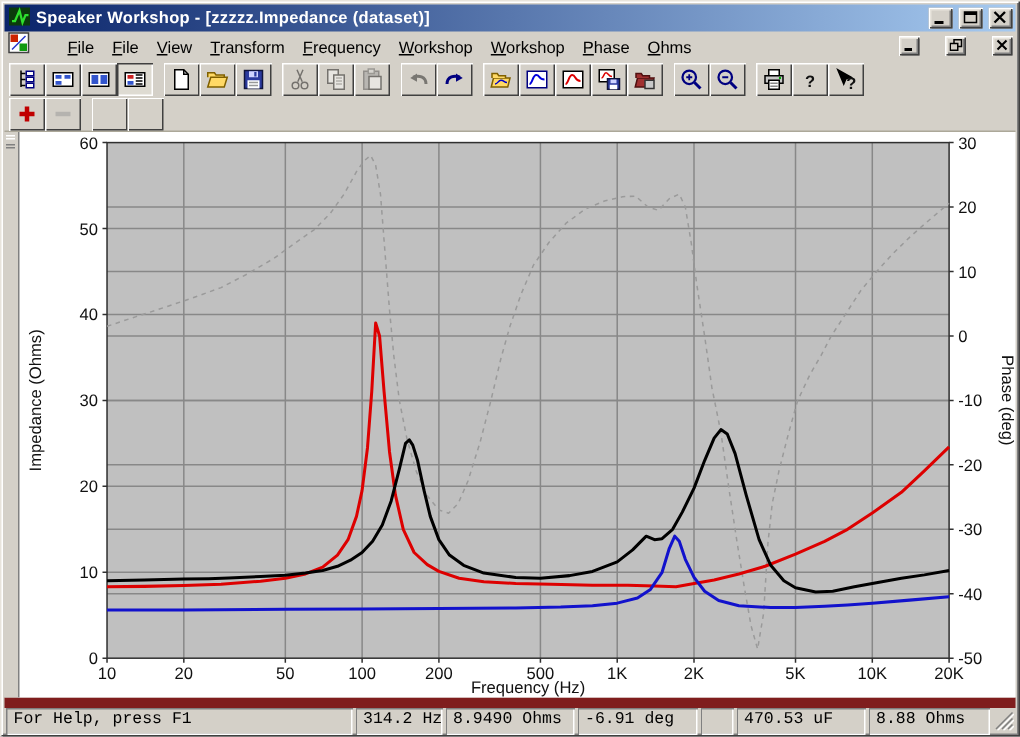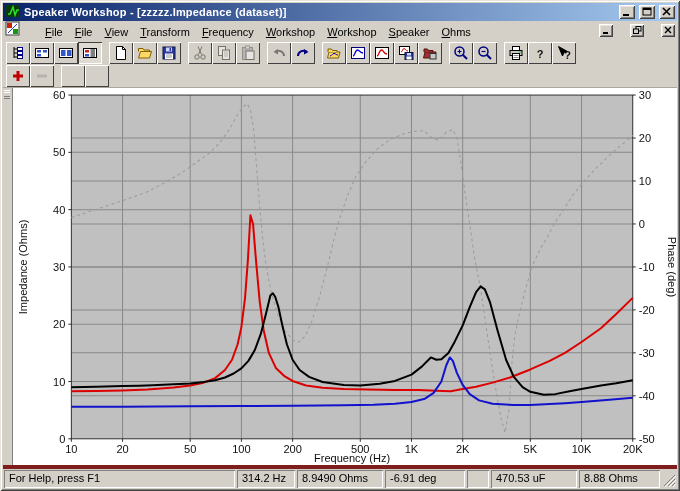--- a/index.html
+++ b/index.html
@@ -51,21 +51,21 @@
   .dock-strip .grip{
     position:absolute;top:2px;left:1px;width:6px;height:9px;
     border-top:3px double #fff;border-bottom:3px double #808080;
   }
   .chart-canvas{flex:1;background:#fff;position:relative;overflow:hidden;border-left:1px solid #808080;}
   .chart-canvas svg{width:100%;height:100%;display:block;}
   svg text{font-family:"Liberation Sans",sans-serif;font-size:11px;fill:#111;}
   
   .statusbar{
     height:23px;flex:0 0 23px;display:flex;align-items:center;gap:2px;
-    padding:2px 1px 1px 1px;border-top:4px solid #7f1d1d;
+    padding:2px 1px 1px 1px;border-top:7px solid #7f1d1d;font-family:Liberation Mono, monospace;
   }
   .sb-panel{
     height:18px;box-shadow: inset 1px 1px 0 #808080, inset -1px -1px 0 #fff;
     padding:2px 5px;white-space:nowrap;overflow:hidden;
   }
   .sb-help{flex:1;}
   .sb-grip{width:14px;height:18px;flex:0 0 14px;align-self:flex-end;}
 </style>
 </head>
 <body>
@@ -108,21 +108,21 @@
         </svg>
     </span>
     <nav class="menu-items">
         <span class="menu-item">File</span>
         <span class="menu-item">File</span>
         <span class="menu-item">View</span>
         <span class="menu-item">Transform</span>
         <span class="menu-item">Frequency</span>
         <span class="menu-item">Workshop</span>
         <span class="menu-item">Workshop</span>
-        <span class="menu-item">Speaker</span>
+        <span class="menu-item">Phase</span>
         <span class="menu-item">Ohms</span>
       </nav>
     <span class="winbtn childbtn">
         <svg width="9" height="9">
           <rect x="1" y="6" width="5" height="2" fill="#000"></rect>
         </svg>
       </span>
     <span class="winbtn childbtn">
         <svg width="9" height="9">
           <rect x="3" y="0.5" width="5" height="4.5" fill="#d4d0c8" stroke="#000"></rect>

